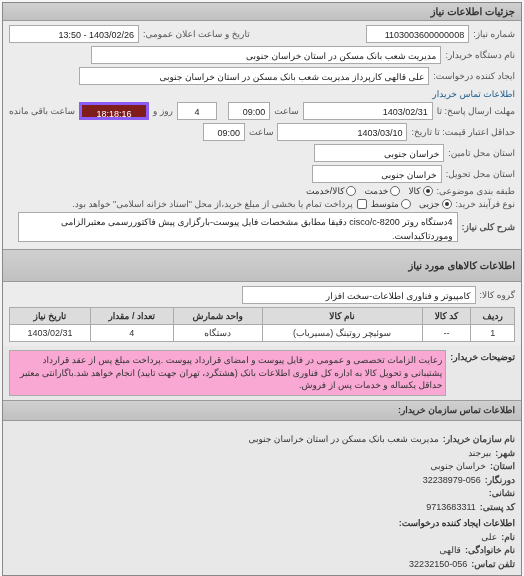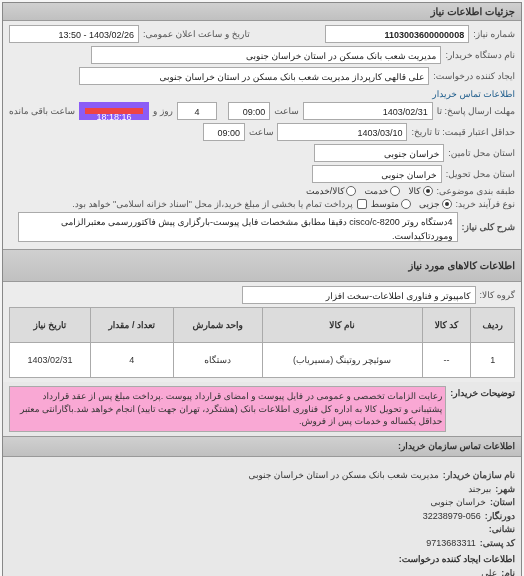--- a/index.html
+++ b/index.html
@@ -41,31 +41,31 @@
 }
 .input {
   background: #fff;
   border: 1px solid #aaa;
   padding: 2px 4px;
   font-size: 9px;
   color: #222;
   height: 18px;
   line-height: 14px;
 }
-.input.w-number { width: 144px; font-weight: bold; }
+.input.w-number { width: 103px; }
 .input.w-date { width: 130px; }
 .input.w-long { width: 350px; }
 .input.w-time { width: 42px; }
 .input.w-day { width: 40px; text-align: center; }
 .input.w-count { width: 70px; text-align: center; }
 .input.w-group { width: 234px; }
 .input.dark {
-  background: #ef4444;
+  background: #7f1d1d;
   color: #fff;
-  border: 6px solid #8b5cf6;
+  border: 3px solid #8b5cf6;
 }
 .radio-group {
   display: inline-flex;
   gap: 8px;
   align-items: center;
 }
 .radio-item {
   display: inline-flex;
   gap: 2px;
   align-items: center;
@@ -102,21 +102,21 @@
   border-bottom: 1px solid #999;
 }
 table {
   width: 100%;
   border-collapse: collapse;
   font-size: 9px;
   background: #fff;
 }
 th, td {
   border: 1px solid #aaa;
-  padding: 12px 4px;
+  padding: 3px 4px;
   text-align: center;
 }
 th {
   background: #dcdcdc;
   font-weight: bold;
 }
 .desc-row {
   display: flex;
   gap: 4px;
   align-items: flex-start;

